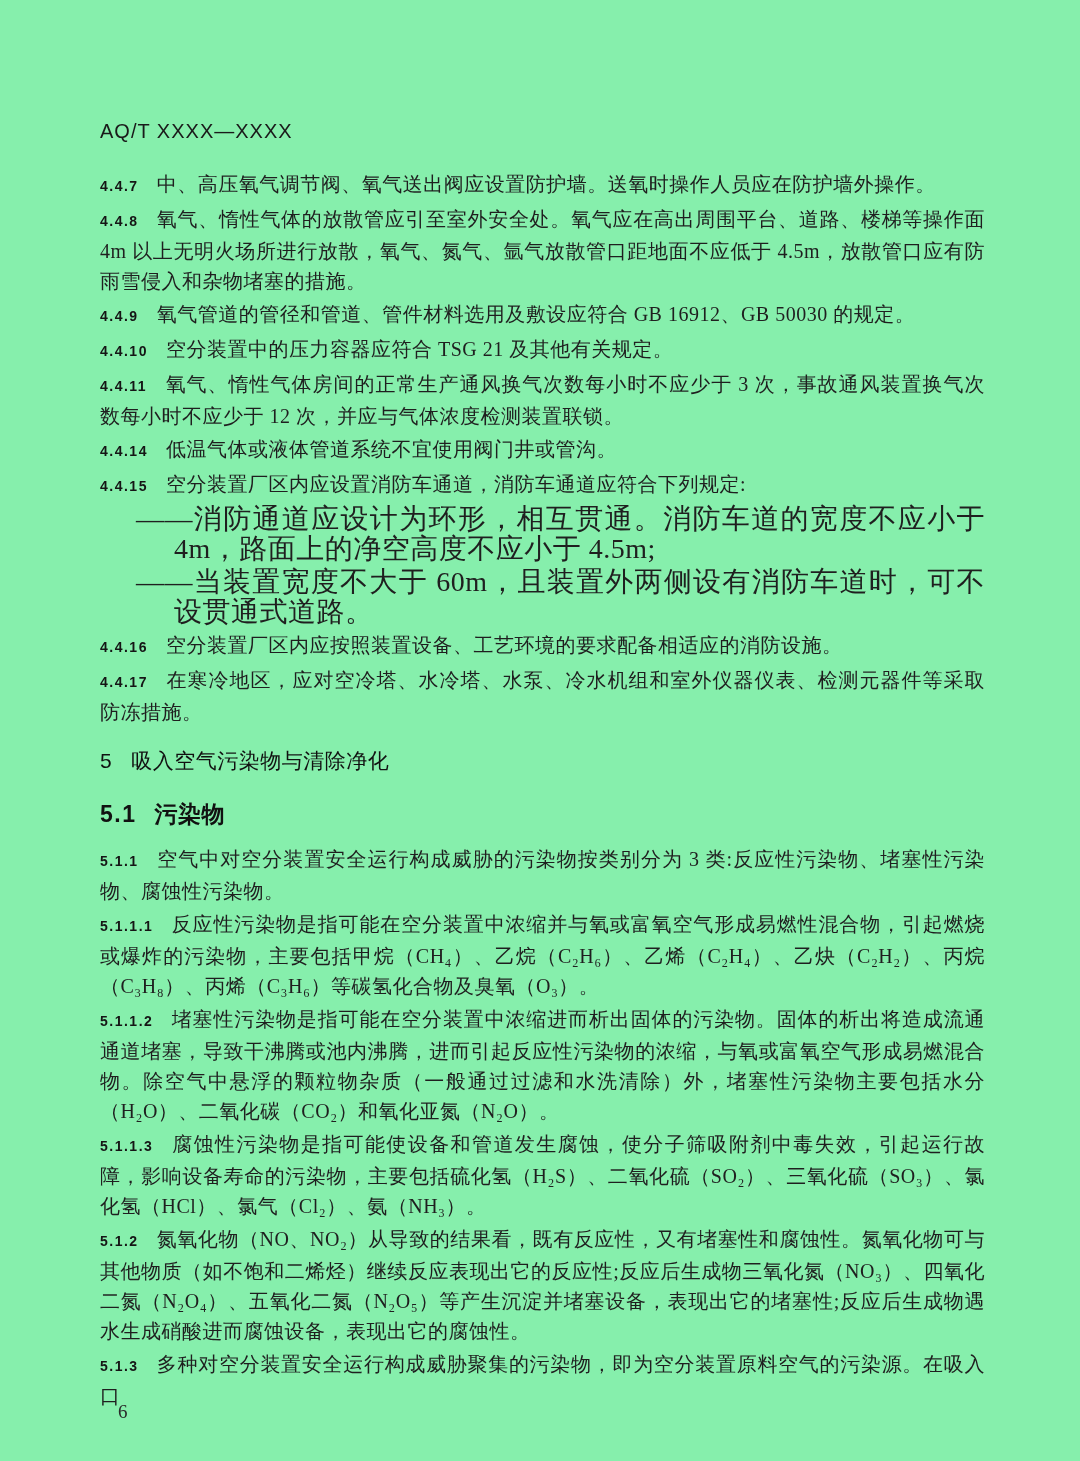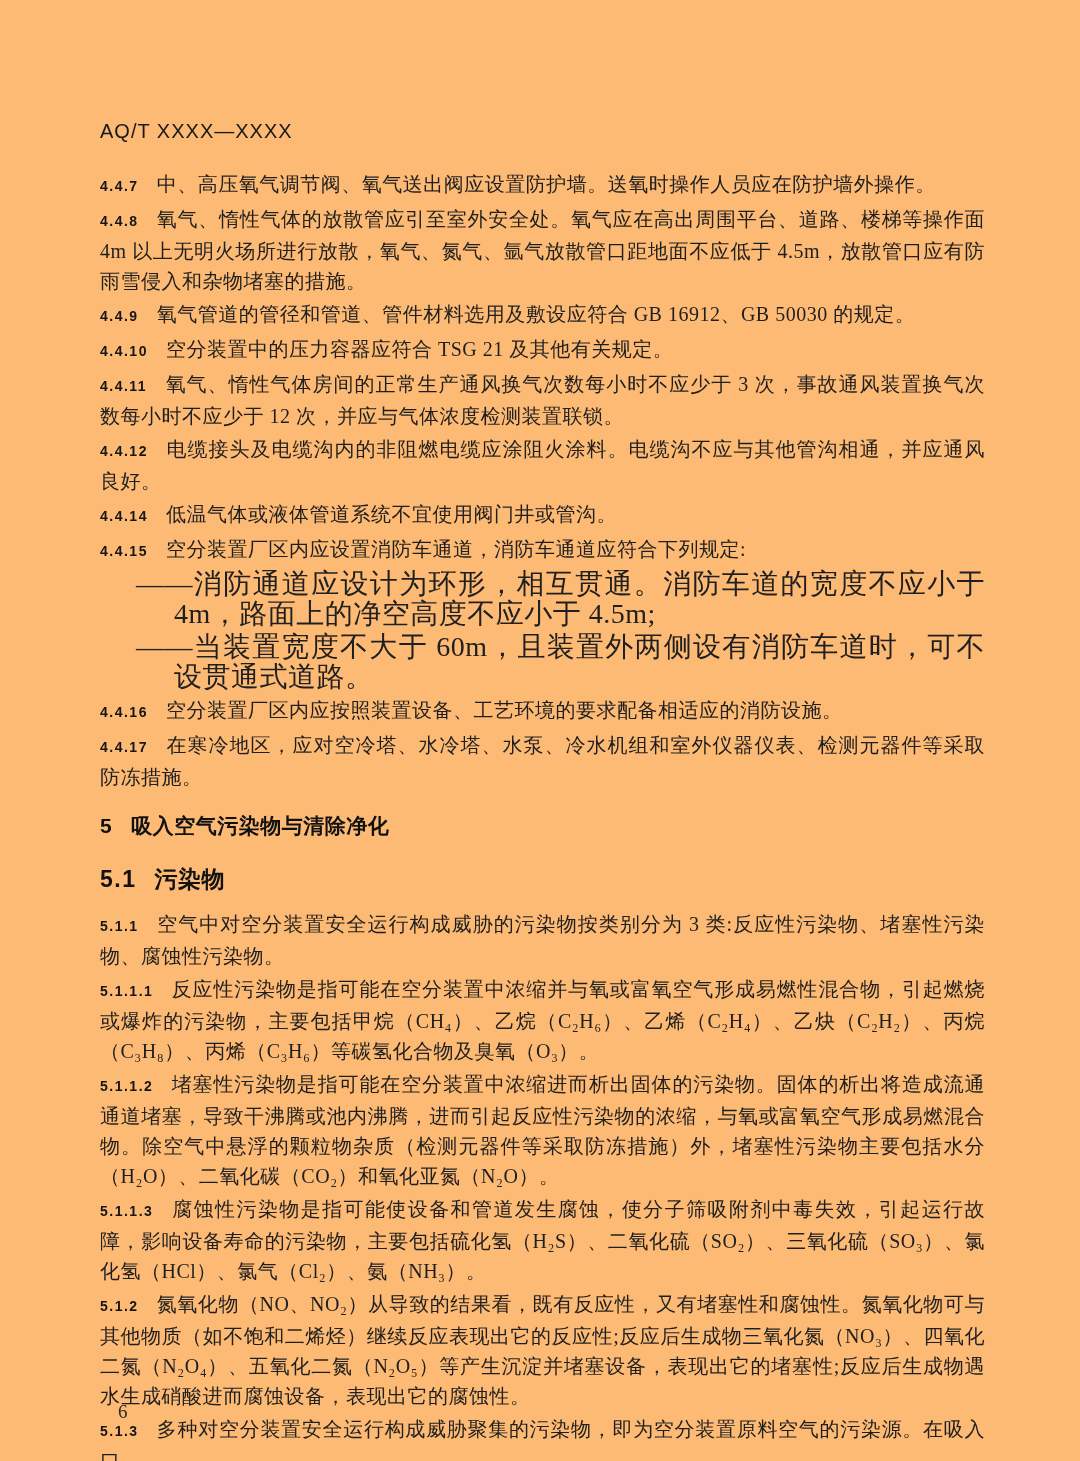--- a/index.html
+++ b/index.html
@@ -1,20 +1,20 @@
 <!DOCTYPE html>
 <html><head>
 <meta charset="utf-8">
 <style>
   html, body { margin: 0; padding: 0; background: #ffffff; }
   .page {
     position: relative;
     width: 1080px;
     height: 1461px;
-    background: #fdba74;
+    background: #86efac;
     overflow: hidden;
     font-family: "Liberation Serif", serif;
     color: #1f1f1f;
     box-sizing: border-box;
   }
   .content {
     padding: 120px 95px 0 100px;
   }
   .doc-header {
     font-family: "Liberation Sans", sans-serif;
@@ -44,21 +44,21 @@
     font-size: 28px;
     line-height: 30px;
     letter-spacing: 0.5px;
     text-align: justify;
     margin: 0 0 3px 36px;
     padding-left: 38px;
     text-indent: -38px;
   }
   .sec-heading {
     font-family: "Liberation Sans", sans-serif;
-    font-weight: bold;
+    font-weight: normal;
     font-size: 21px;
     color: #111111;
     margin: 20px 0 24px 0;
     letter-spacing: 0.5px;
   }
   .sub-heading {
     font-family: "Liberation Sans", sans-serif;
     font-weight: bold;
     font-size: 23px;
     color: #111111;
@@ -84,37 +84,36 @@
 <div class="page">
   <div class="content">
 
     <div class="doc-header">AQ/T XXXX—XXXX</div>
 
     <p class="clause"><span class="cnum">4.4.7</span><span>中、高压氧气调节阀、氧气送出阀应设置防护墙。送氧时操作人员应在防护墙外操作。</span></p>
     <p class="clause"><span class="cnum">4.4.8</span><span>氧气、惰性气体的放散管应引至室外安全处。氧气应在高出周围平台、道路、楼梯等操作面 4m 以上无明火场所进行放散，氧气、氮气、氩气放散管口距地面不应低于 4.5m，放散管口应有防雨雪侵入和杂物堵塞的措施。</span></p>
     <p class="clause"><span class="cnum">4.4.9</span><span>氧气管道的管径和管道、管件材料选用及敷设应符合 GB 16912、GB 50030 的规定。</span></p>
     <p class="clause"><span class="cnum">4.4.10</span><span>空分装置中的压力容器应符合 TSG 21 及其他有关规定。</span></p>
     <p class="clause"><span class="cnum">4.4.11</span><span>氧气、惰性气体房间的正常生产通风换气次数每小时不应少于 3 次，事故通风装置换气次数每小时不应少于 12 次，并应与气体浓度检测装置联锁。</span></p>
-    <p class="clause"><span class="cnum">4.4.12</span><span>电缆接头及电缆沟内的非阻燃电缆应涂阻火涂料。电缆沟不应与其他管沟相通，并应通风良好。</span></p>
     <p class="clause"><span class="cnum">4.4.14</span><span>低温气体或液体管道系统不宜使用阀门井或管沟。</span></p>
     <p class="clause"><span class="cnum">4.4.15</span><span>空分装置厂区内应设置消防车通道，消防车通道应符合下列规定:</span></p>
 
     <p class="dash-item">——消防通道应设计为环形，相互贯通。消防车道的宽度不应小于 4m，路面上的净空高度不应小于 4.5m;</p>
     <p class="dash-item">——当装置宽度不大于 60m，且装置外两侧设有消防车道时，可不设贯通式道路。</p>
 
     <p class="clause"><span class="cnum">4.4.16</span><span>空分装置厂区内应按照装置设备、工艺环境的要求配备相适应的消防设施。</span></p>
     <p class="clause"><span class="cnum">4.4.17</span><span>在寒冷地区，应对空冷塔、水冷塔、水泵、冷水机组和室外仪器仪表、检测元器件等采取防冻措施。</span></p>
 
     <h2 class="sec-heading"><span class="hnum">5</span><span>吸入空气污染物与清除净化</span></h2>
 
     <h3 class="sub-heading"><span class="hnum">5.1</span><span>污染物</span></h3>
 
     <p class="clause"><span class="cnum">5.1.1</span><span>空气中对空分装置安全运行构成威胁的污染物按类别分为 3 类:反应性污染物、堵塞性污染物、腐蚀性污染物。</span></p>
     <p class="clause"><span class="cnum">5.1.1.1</span><span>反应性污染物是指可能在空分装置中浓缩并与氧或富氧空气形成易燃性混合物，引起燃烧或爆炸的污染物，主要包括甲烷（CH₄）、乙烷（C₂H₆）、乙烯（C₂H₄）、乙炔（C₂H₂）、丙烷（C₃H₈）、丙烯（C₃H₆）等碳氢化合物及臭氧（O₃）。</span></p>
-    <p class="clause"><span class="cnum">5.1.1.2</span><span>堵塞性污染物是指可能在空分装置中浓缩进而析出固体的污染物。固体的析出将造成流通通道堵塞，导致干沸腾或池内沸腾，进而引起反应性污染物的浓缩，与氧或富氧空气形成易燃混合物。除空气中悬浮的颗粒物杂质（检测元器件等采取防冻措施）外，堵塞性污染物主要包括水分（H₂O）、二氧化碳（CO₂）和氧化亚氮（N₂O）。</span></p>
+    <p class="clause"><span class="cnum">5.1.1.2</span><span>堵塞性污染物是指可能在空分装置中浓缩进而析出固体的污染物。固体的析出将造成流通通道堵塞，导致干沸腾或池内沸腾，进而引起反应性污染物的浓缩，与氧或富氧空气形成易燃混合物。除空气中悬浮的颗粒物杂质（一般通过过滤和水洗清除）外，堵塞性污染物主要包括水分（H₂O）、二氧化碳（CO₂）和氧化亚氮（N₂O）。</span></p>
     <p class="clause"><span class="cnum">5.1.1.3</span><span>腐蚀性污染物是指可能使设备和管道发生腐蚀，使分子筛吸附剂中毒失效，引起运行故障，影响设备寿命的污染物，主要包括硫化氢（H₂S）、二氧化硫（SO₂）、三氧化硫（SO₃）、氯化氢（HCl）、氯气（Cl₂）、氨（NH₃）。</span></p>
     <p class="clause"><span class="cnum">5.1.2</span><span>氮氧化物（NO、NO₂）从导致的结果看，既有反应性，又有堵塞性和腐蚀性。氮氧化物可与其他物质（如不饱和二烯烃）继续反应表现出它的反应性;反应后生成物三氧化氮（NO₃）、四氧化二氮（N₂O₄）、五氧化二氮（N₂O₅）等产生沉淀并堵塞设备，表现出它的堵塞性;反应后生成物遇水生成硝酸进而腐蚀设备，表现出它的腐蚀性。</span></p>
     <p class="clause"><span class="cnum">5.1.3</span><span>多种对空分装置安全运行构成威胁聚集的污染物，即为空分装置原料空气的污染源。在吸入口</span></p>
 
   </div>
 
   <div class="page-number">6</div>
 </div>
 
 </body></html>

